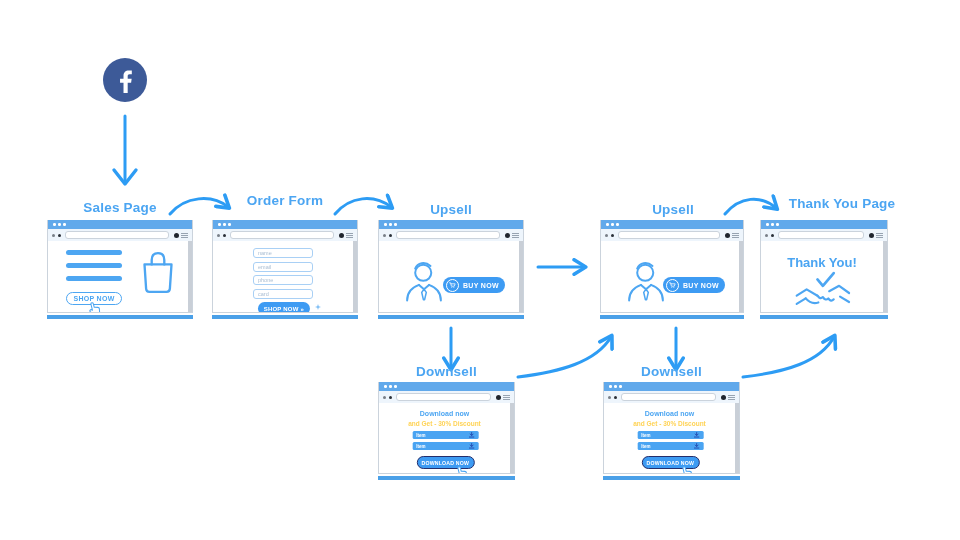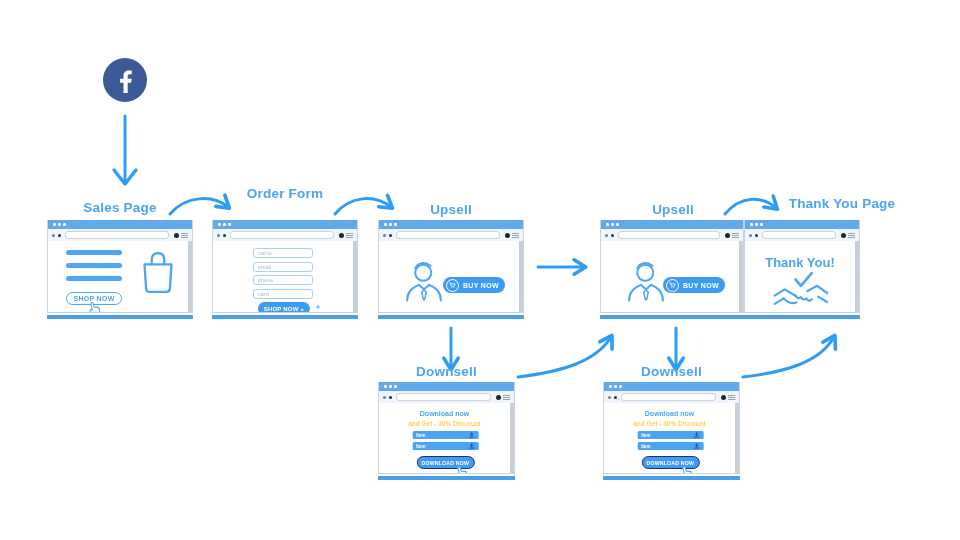--- a/index.html
+++ b/index.html
@@ -109,21 +109,21 @@
 </svg>
 
 <div class="fb-badge">
   <svg width="44" height="44" viewBox="0 0 36 36">
     <circle cx="18" cy="18" r="18" fill="#3D5A98"></circle>
     <path d="M20.2 28.6v-8.3h2.8l.45-3.3H20.2v-2.1c0-.95.27-1.6 1.63-1.6h1.75V10.3c-.3-.04-1.34-.13-2.55-.13-2.52 0-4.25 1.54-4.25 4.37v2.43h-2.83v3.3h2.83v8.33h3.42z" fill="#ffffff"></path>
   </svg>
 </div>
 
 <div class="title" style="left:47px; width:146px; top:200px">Sales Page</div>
-<div class="title" style="left:212px; width:146px; top:186px">Order Form</div>
+<div class="title" style="left:212px; width:146px; top:193px">Order Form</div>
 <div class="title" style="left:378px; width:146px; top:202px">Upsell</div>
 <div class="title" style="left:600px; width:146px; top:202px">Upsell</div>
 <div class="title" style="left:762px; width:160px; top:196px">Thank You Page</div>
 <div class="title" style="left:378px; width:137px; top:364px">Downsell</div>
 <div class="title" style="left:603px; width:137px; top:364px">Downsell</div>
 
 <div class="window" style="left:47px; top:220px; width:146px; height:99px">
   <div class="frame">
     <div class="topbar">
       <span class="tdot"></span>
@@ -287,21 +287,21 @@
           </svg>
         </span>
         <span class="lbl">BUY NOW</span>
       </div>
       <span class="sbar"></span>
     </div>
   </div>
   <div class="botbar"></div>
 </div>
 
-<div class="window" style="left:744px; top:220px; width:116px; height:99px">
+<div class="window" style="left:760px; top:220px; width:128px; height:99px">
   <div class="frame">
     <div class="topbar">
       <span class="tdot"></span>
         <span class="tdot"></span>
         <span class="tdot"></span>
     </div>
     <div class="toolbar">
       <span class="ndot lt"></span>
         <span class="ndot"></span>
       <span class="addr"></span>

